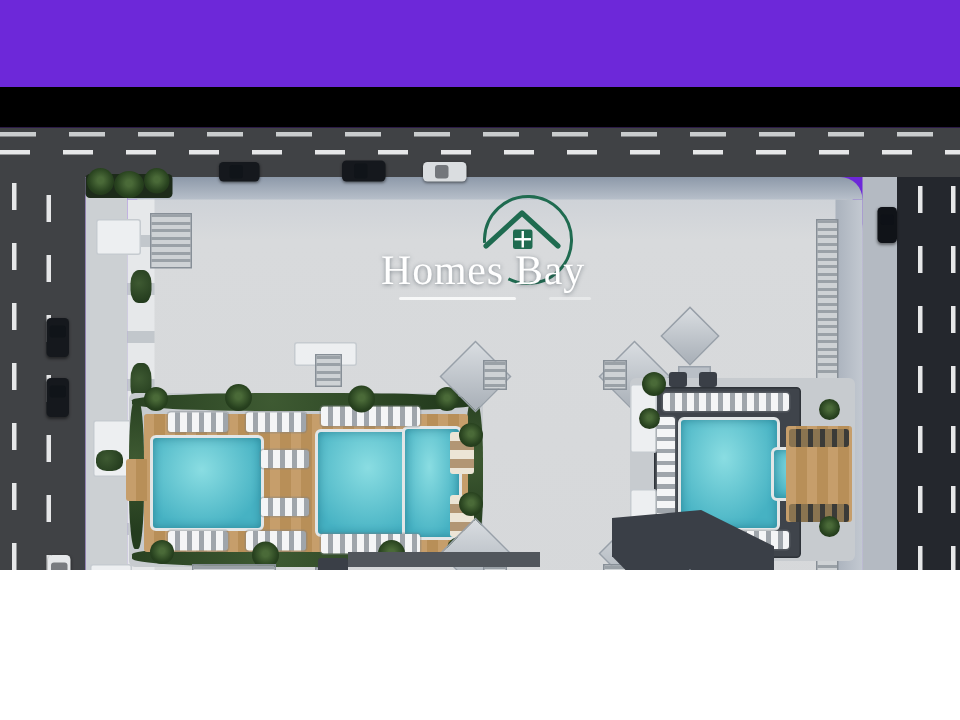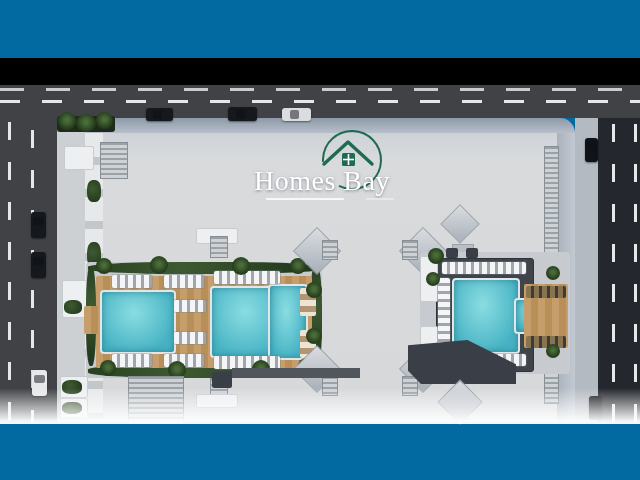--- a/index.html
+++ b/index.html
@@ -1,16 +1,16 @@
 <!DOCTYPE html>
 <html style="--letterbox: #000000; --road: #404245; --roadR: #24272d; --dash: #e6e7e8; --dashdim: #c9cccd; --walk: #ccd0d3; --walkR: #b4bac2; --pool: #46b2c3; --poolHi: #8adde2; --darkroof: #3a3f47; --logo_green: #1f6b50; --logo_text: #ffffff;"><head>
 <meta charset="utf-8">
 <style>
   html,body{margin:0;padding:0;background:#fff;}
-  #stage{position:relative;width:640px;height:480px;background:#0369a1;overflow:hidden;
+  #stage{position:relative;width:640px;height:380px;background:#6d28d9;overflow:hidden;
          font-family:"Liberation Sans",sans-serif;}
   .el{position:absolute;}
 
   
   .t-road{background:var(--road);}
   .t-roadR{background:var(--roadR);}
   .t-walk{background:var(--walk);}
   .t-walkR{background:var(--walkR);}
   .t-laneH{background:repeating-linear-gradient(90deg,var(--dash) 0 20px,transparent 20px 42px);}
   .t-laneHdim{background:repeating-linear-gradient(90deg,var(--dashdim) 0 24px,transparent 24px 46px);}

